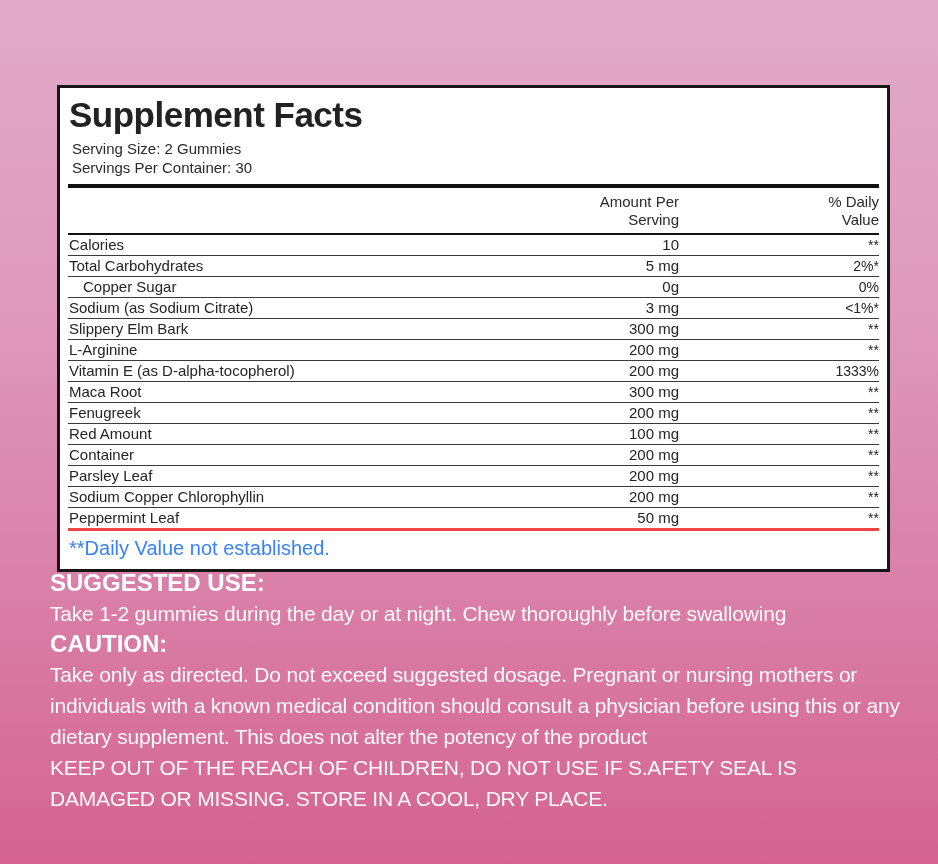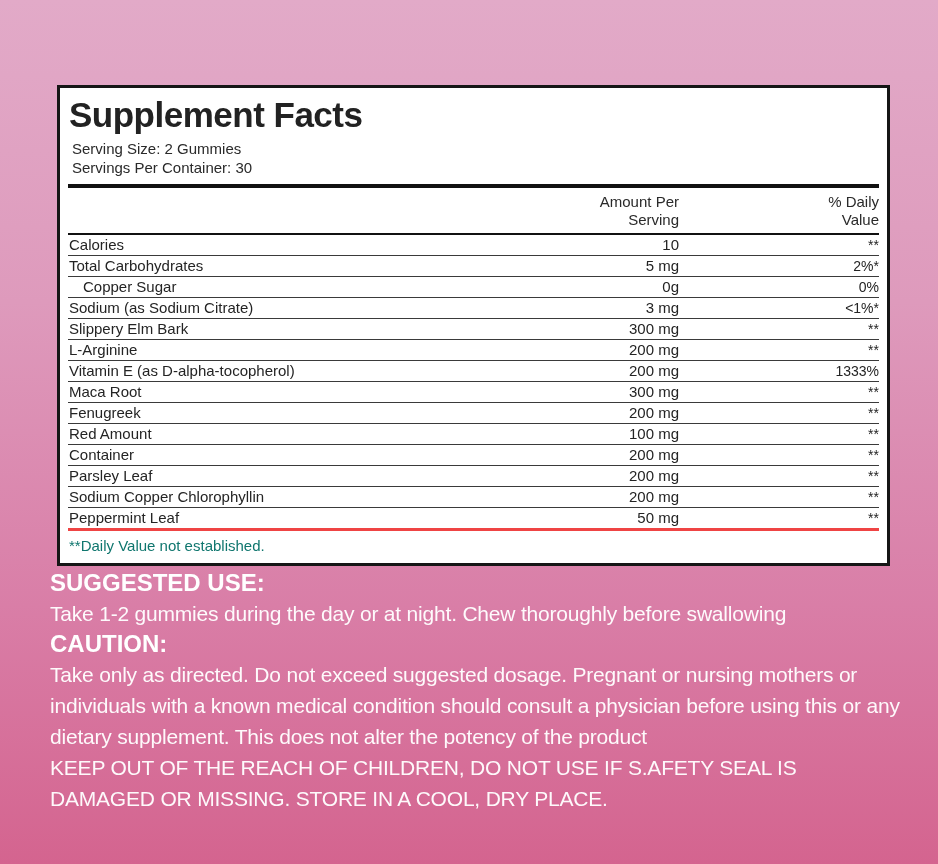--- a/index.html
+++ b/index.html
@@ -58,23 +58,23 @@
     border-bottom: 1px solid #3a3a3a;
     color: #242424;
   }
   .sf-row:last-child { border-bottom: 3px solid #ef4444; }
   .sf-row .sf-name { padding-left: 1px; }
   .sf-row.indent .sf-name { padding-left: 15px; }
   .sf-amount, .sf-dv { text-align: right; }
   .sf-dv { font-size: 14px; }
 
   .sf-footnote {
-    font-size: 15px;
+    font-size: 20px;
     padding: 6px 0 5px 1px;
-    color: #0f766e;
+    color: #3b82f6;
   }
 
   
   .usage {
     position: absolute;
     left: 50px;
     top: 568px;
     width: 852px;
     color: #ffffff;
     letter-spacing: -0.2px;

